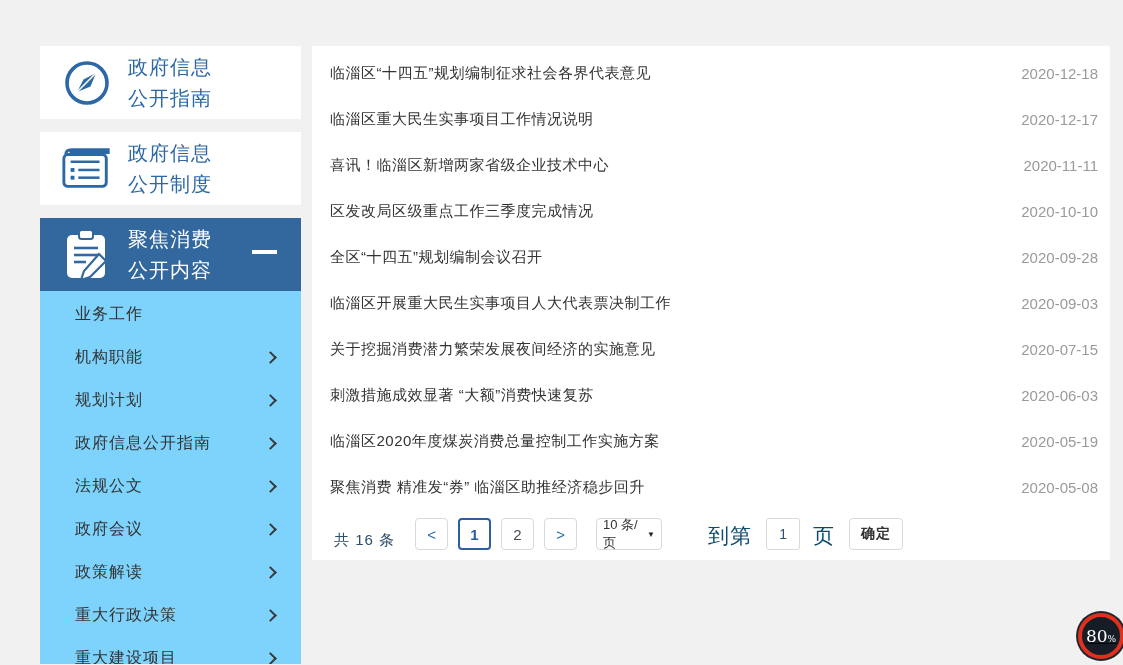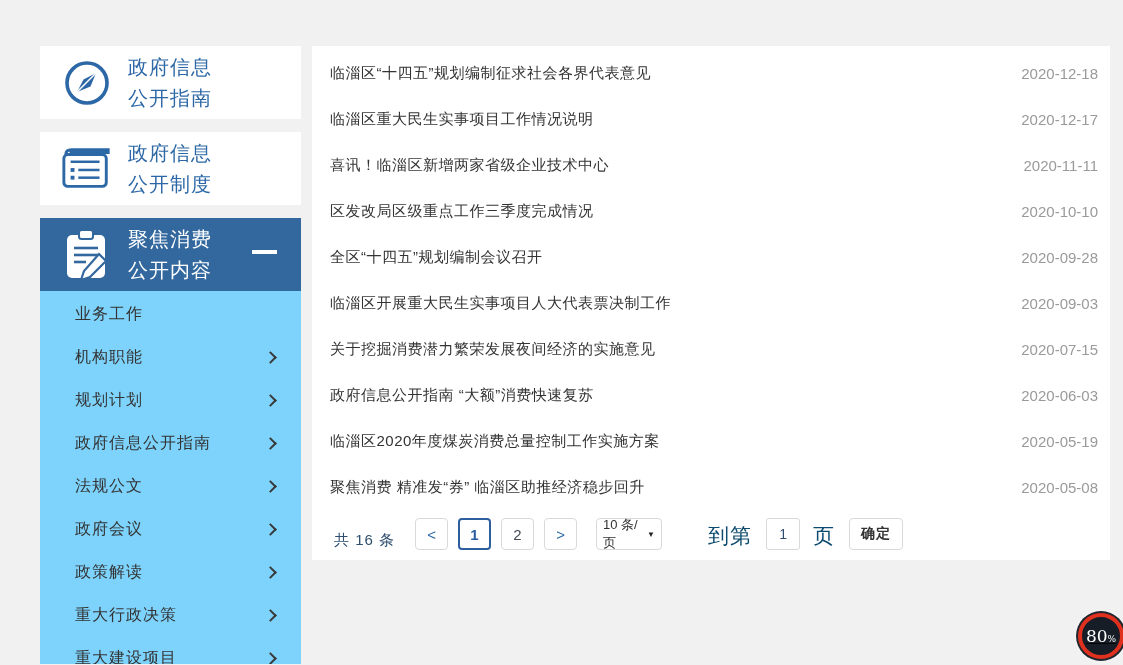--- a/index.html
+++ b/index.html
@@ -215,21 +215,21 @@
         <span class="title">临淄区开展重大民生实事项目人大代表票决制工作</span>
         <span class="date">2020-09-03</span>
       </li>
 
       <li class="article-row">
         <span class="title">关于挖掘消费潜力繁荣发展夜间经济的实施意见</span>
         <span class="date">2020-07-15</span>
       </li>
 
       <li class="article-row">
-        <span class="title">政府信息公开指南 “大额”消费快速复苏</span>
+        <span class="title">刺激措施成效显著 “大额”消费快速复苏</span>
         <span class="date">2020-06-03</span>
       </li>
 
       <li class="article-row">
         <span class="title">临淄区2020年度煤炭消费总量控制工作实施方案</span>
         <span class="date">2020-05-19</span>
       </li>
 
       <li class="article-row">
         <span class="title">聚焦消费 精准发“券” 临淄区助推经济稳步回升</span>

